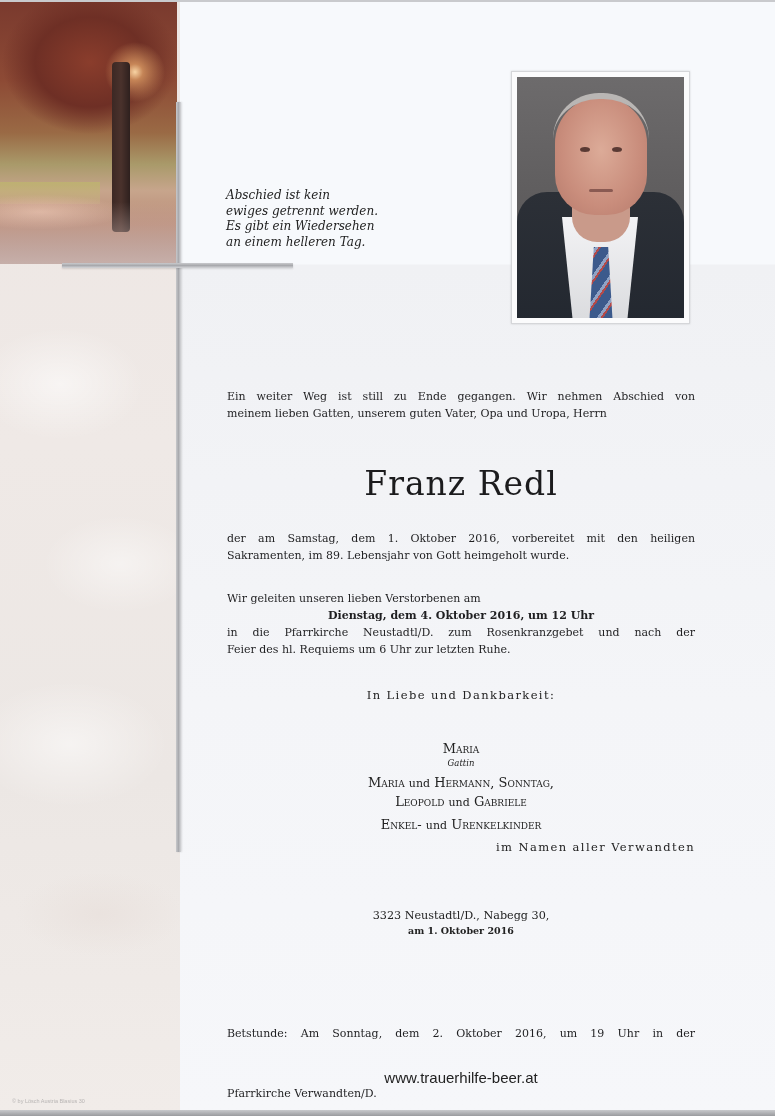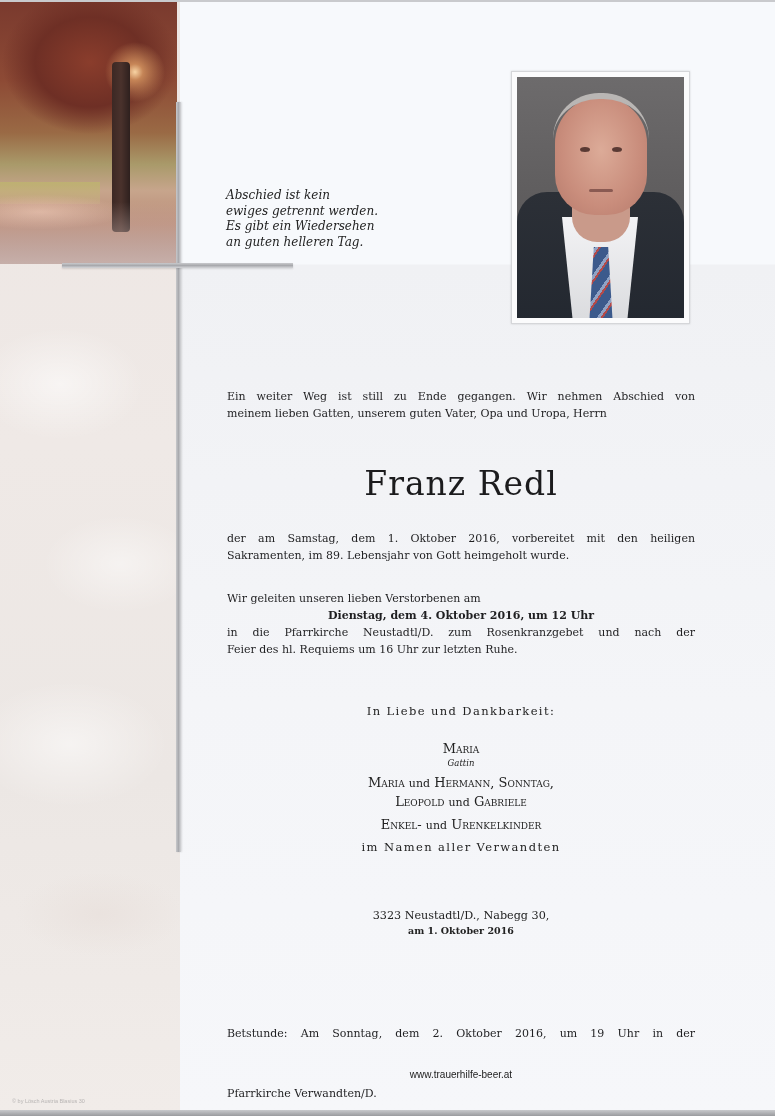--- a/index.html
+++ b/index.html
@@ -125,33 +125,33 @@
     position: absolute; left: 227px; top: 462px; width: 468px; text-align: center;
     font-size: 33px; line-height: 40px; letter-spacing: 1px; color: #1b1b1d;
   }
   .death-info { top: 528px; }
   .funeral-info { top: 588px; }
   .funeral-info .center-bold { text-align: center; font-weight: bold; }
   .justify-line { text-align: justify; text-align-last: justify; }
   .signoff {
     position: absolute; left: 227px; width: 468px; text-align: center; color: #222;
   }
-  .love-line { top: 702px; font-size: 11.5px; letter-spacing: 1.4px; }
+  .love-line { top: 686px; font-size: 11.5px; letter-spacing: 1.4px; }
   .mourners { top: 738px; font-size: 13px; line-height: 18px; }
   .mourners .sc { font-variant: small-caps; }
   .mourners .role { font-size: 8.5px; line-height: 10px; margin-bottom: 6px; font-style: italic; }
   .mourners .gap { margin-top: 4px; }
-  .relatives-line { top: 838px; font-size: 11.5px; letter-spacing: 1.4px; }
+  .relatives-line { top: 838px; font-size: 11.5px; letter-spacing: 1.4px; text-align: right; }
   .address { top: 906px; font-size: 11.2px; line-height: 15px; }
   .address .date { font-size: 9.5px; font-weight: bold; }
   .prayer { top: 980px; }
   .prayer div { white-space: nowrap; margin-top: 43px; }
   .website {
     position: absolute; left: 227px; top: 1067px; width: 468px; text-align: center;
-    font-family: "Liberation Sans", sans-serif; font-size: 10px; color: #222;
+    font-family: "Liberation Sans", sans-serif; font-size: 15px; color: #222;
   }
   .copyright {
     position: absolute; left: 12px; top: 1096px;
     font-family: "Liberation Sans", sans-serif; font-size: 5.5px; color: #b8b5b4;
   }
 </style>
 </head>
 <body>
 
 <div class="page">
@@ -165,21 +165,21 @@
     </div>
   </div>
 
   <div class="cross-vertical"></div>
   <div class="cross-horizontal"></div>
 
   <div class="quote">
     <div>Abschied ist kein</div>
     <div>ewiges getrennt werden.</div>
     <div>Es gibt ein Wiedersehen</div>
-    <div>an guten helleren Tag.</div>
+    <div>an einem helleren Tag.</div>
   </div>
 
   <div class="portrait-frame">
     <div class="portrait">
       <div class="jacket"></div>
       <div class="shirt"></div>
       <div class="tie"></div>
       <div class="neck"></div>
       <div class="head"></div>
       <div class="hair"></div>
@@ -198,21 +198,21 @@
 
   <div class="text-block death-info">
     <div class="justify-line">der am Samstag, dem 1. Oktober 2016, vorbereitet mit den heiligen</div>
     <div>Sakramenten, im 89. Lebensjahr von Gott heimgeholt wurde.</div>
   </div>
 
   <div class="text-block funeral-info">
     <div>Wir geleiten unseren lieben Verstorbenen am</div>
     <div class="center-bold">Dienstag, dem 4. Oktober 2016, um 12 Uhr</div>
     <div class="justify-line">in die Pfarrkirche Neustadtl/D. zum Rosenkranzgebet und nach der</div>
-    <div>Feier des hl. Requiems um 16 Uhr zur letzten Ruhe.</div>
+    <div>Feier des hl. Requiems um 6 Uhr zur letzten Ruhe.</div>
   </div>
 
   <div class="signoff love-line">In Liebe und Dankbarkeit:</div>
 
   <div class="signoff mourners">
     <div class="sc">Maria</div>
     <div class="role">Gattin</div>
     <div>
       <span class="sc">Maria</span>
       <span style="font-size:11px">und</span>

